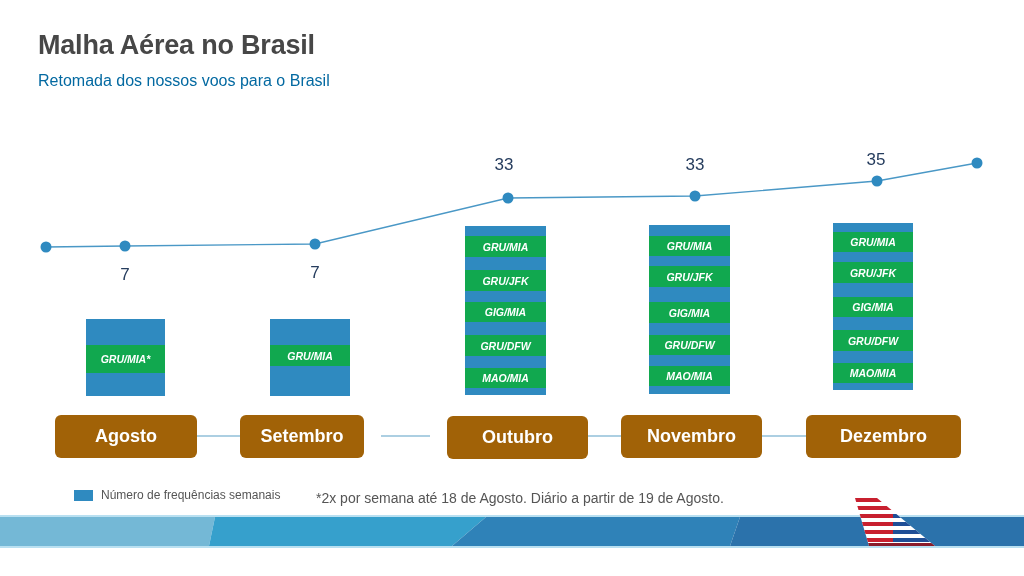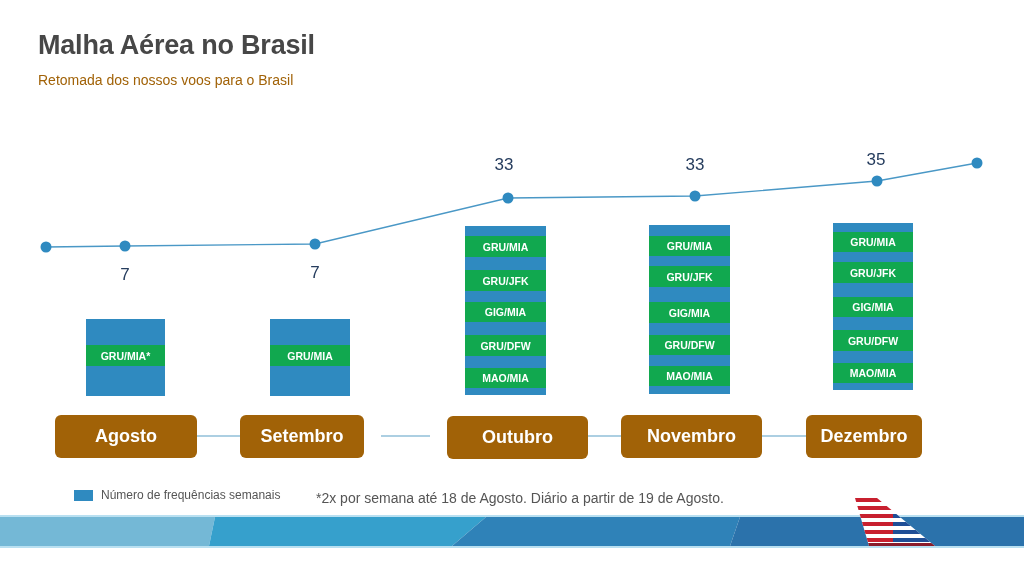--- a/index.html
+++ b/index.html
@@ -1,21 +1,21 @@
 <!DOCTYPE html>
 <html><head>
 <meta charset="utf-8">
 <style>
   html, body { margin: 0; padding: 0; }
   body { width: 1024px; height: 576px; position: relative; background: #ffffff; overflow: hidden; font-family: "Liberation Sans", sans-serif; }
   .title { position: absolute; left: 38px; top: 30px; font-size: 27px; font-weight: bold; color: #474747; letter-spacing: -0.2px; }
-  .subtitle { position: absolute; left: 38px; top: 72px; font-size: 14px; color: #a16207; }
+  .subtitle { position: absolute; left: 38px; top: 72px; font-size: 16px; color: #0369a1; }
   svg.line { position: absolute; left: 0; top: 0; }
   .val { position: absolute; font-size: 17px; font-weight: normal; color: #263d5e; transform: translateX(-50%); }
-  .bar { position: absolute; background: #2f8ac0; }
+  .bar { position: absolute; background: #2f8ac0; font-style: italic; }
   .stripe { position: absolute; left: 0; right: 0; background: #11a84f; color: #ffffff; font-size: 10.5px; font-weight: bold; display: flex; align-items: center; justify-content: center; }
   .month { position: absolute; top: 415px; height: 43px; background: #a16207; border-radius: 6px; color: #ffffff; font-size: 18px; font-weight: bold; display: flex; align-items: center; justify-content: center; }
   .legend { position: absolute; left: 74px; top: 488px; display: flex; align-items: center; gap: 8px; font-size: 12px; color: #555; }
   .legend .swatch { width: 19px; height: 11px; background: #2f8ac0; }
   .note { position: absolute; left: 316px; top: 490px; font-size: 14px; color: #555; }
   .footer { position: absolute; left: 0; top: 515px; width: 1024px; height: 33px; }
   .footer .edge { position: absolute; left: 0; right: 0; height: 2px; background: #b9e0f1; }
 </style>
 </head>
 <body>
@@ -42,21 +42,21 @@
   </g>
 </svg>
 
 <div class="val" style="left:125px; top:265px;">7</div>
 <div class="val" style="left:315px; top:263px;">7</div>
 <div class="val" style="left:504px; top:155px;">33</div>
 <div class="val" style="left:695px; top:155px;">33</div>
 <div class="val" style="left:876px; top:150px;">35</div>
 
 <div class="bar" style="left:86px; top:319px; width:79px; height:77px;">
-  <div class="stripe" style="top:26px; height:21px;">GRU/MIA*</div>
+  <div class="stripe" style="top:26px; height:28px;">GRU/MIA*</div>
 </div>
 
 <div class="bar" style="left:270px; top:319px; width:80px; height:77px;">
   <div class="stripe" style="top:26px; height:21px;">GRU/MIA</div>
 </div>
 
 <div class="bar" style="left:465px; top:226px; width:81px; height:169px;">
   <div class="stripe" style="top:10px; height:21px;">GRU/MIA</div>
   <div class="stripe" style="top:44px; height:21px;">GRU/JFK</div>
   <div class="stripe" style="top:76px; height:20px;">GIG/MIA</div>
@@ -77,21 +77,21 @@
   <div class="stripe" style="top:39px; height:21px;">GRU/JFK</div>
   <div class="stripe" style="top:74px; height:20px;">GIG/MIA</div>
   <div class="stripe" style="top:107px; height:21px;">GRU/DFW</div>
   <div class="stripe" style="top:140px; height:20px;">MAO/MIA</div>
 </div>
 
 <div class="month" style="left:55px; width:142px;">Agosto</div>
 <div class="month" style="left:240px; width:124px;">Setembro</div>
 <div class="month" style="left:447px; top:416px; width:141px;">Outubro</div>
 <div class="month" style="left:621px; width:141px;">Novembro</div>
-<div class="month" style="left:806px; width:116px;">Dezembro</div>
+<div class="month" style="left:806px; width:155px;">Dezembro</div>
 
 <div class="legend">
   <span class="swatch"></span>
   <span>Número de frequências semanais</span>
 </div>
 <div class="note">*2x por semana até 18 de Agosto.  Diário a partir de 19 de Agosto.</div>
 
 <div class="footer">
   <div class="edge" style="top:0;"></div>
   <svg width="1024" height="33" style="position:absolute; left:0; top:2px;">

